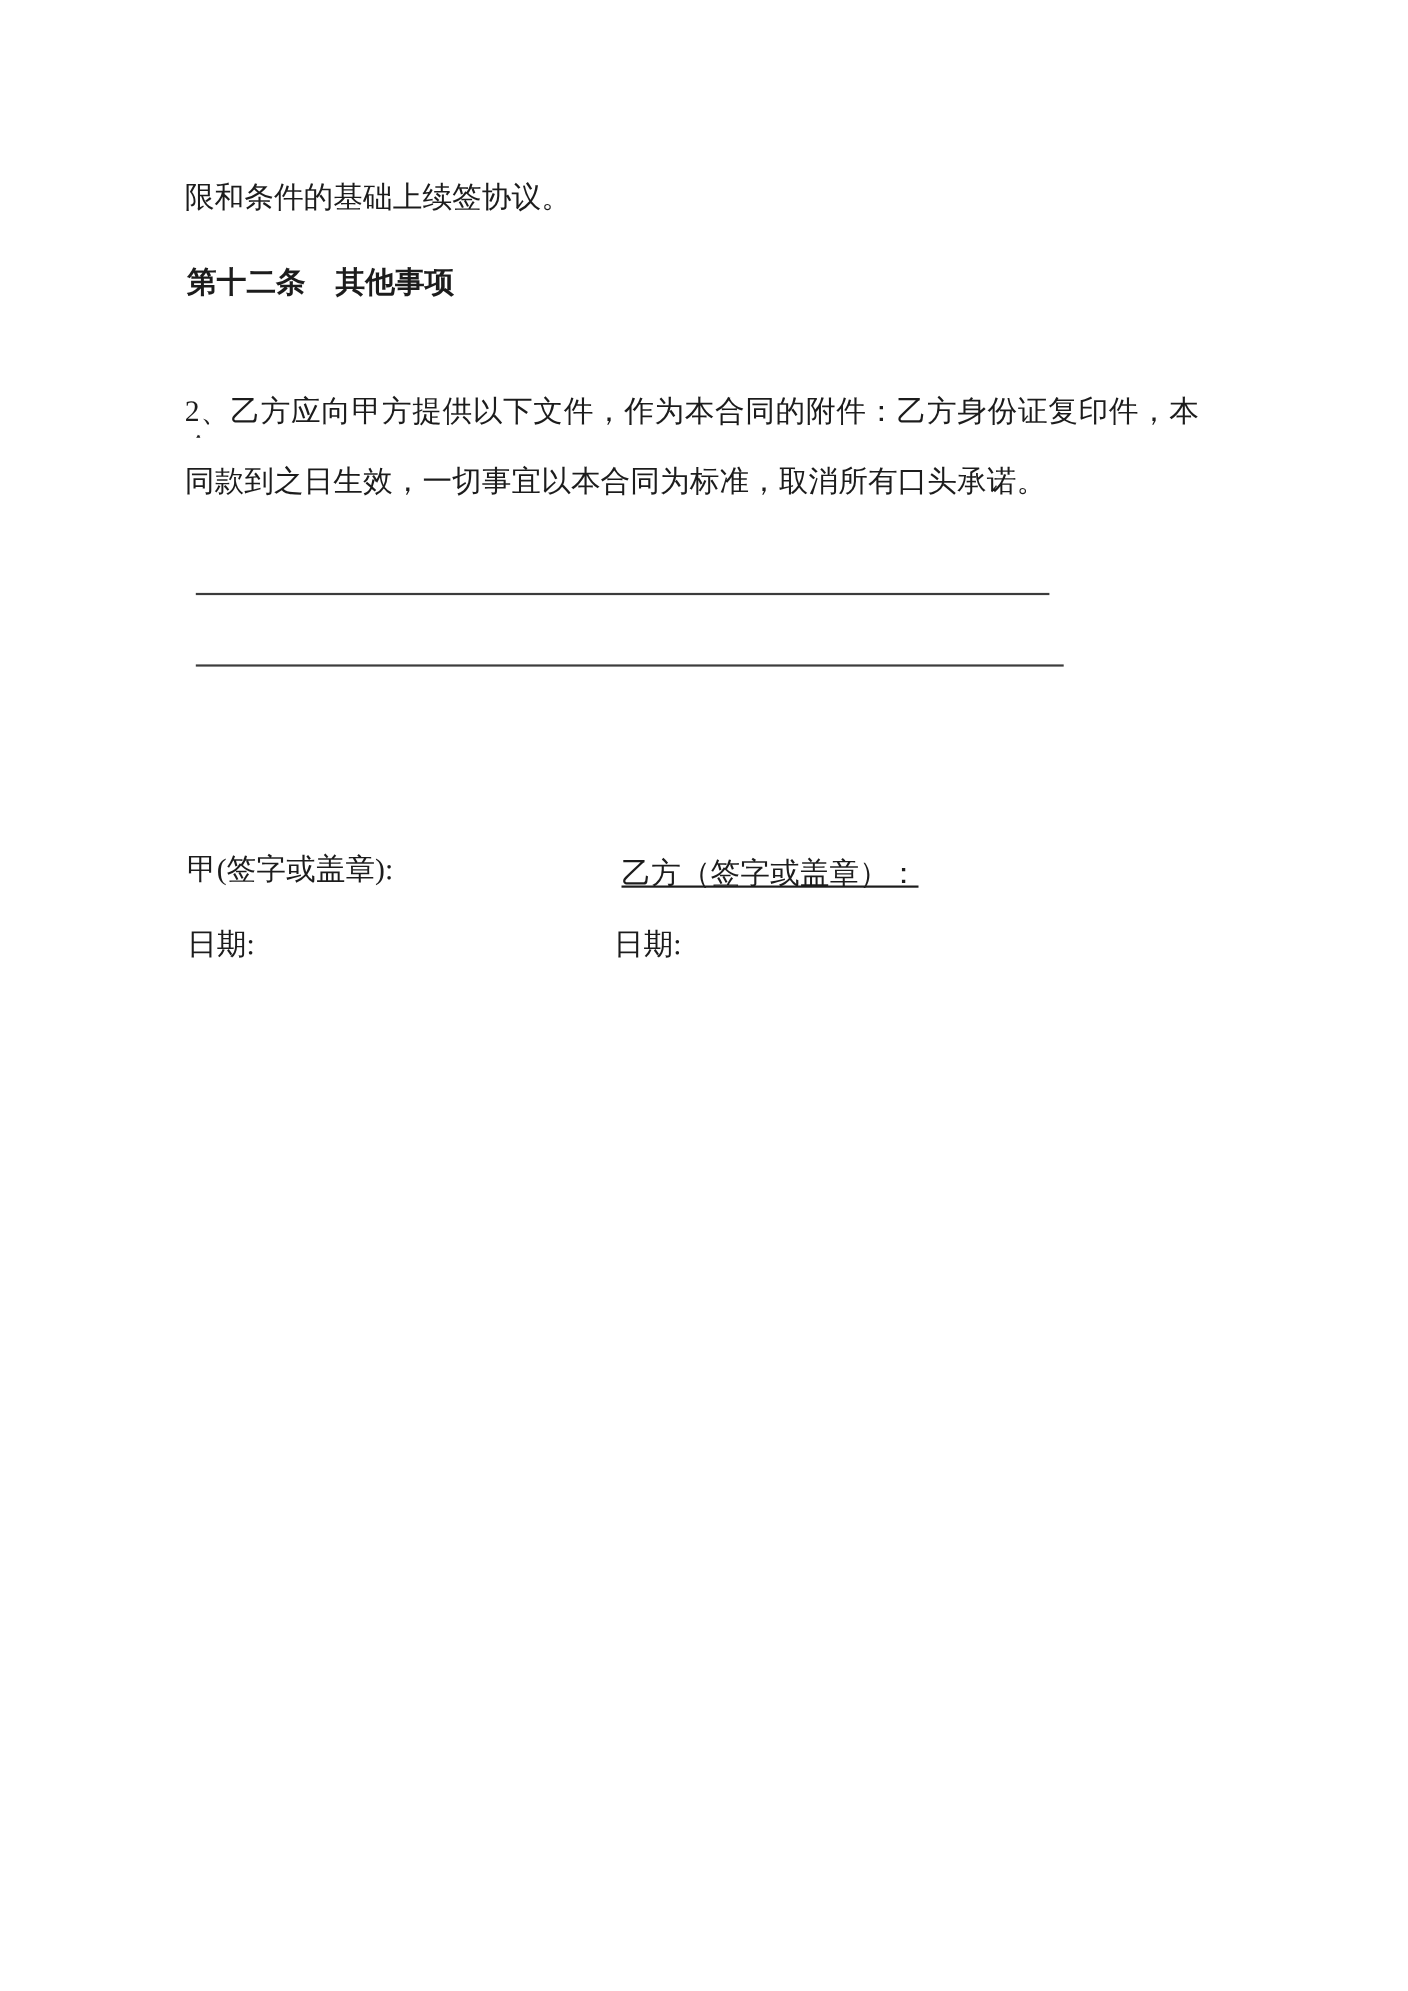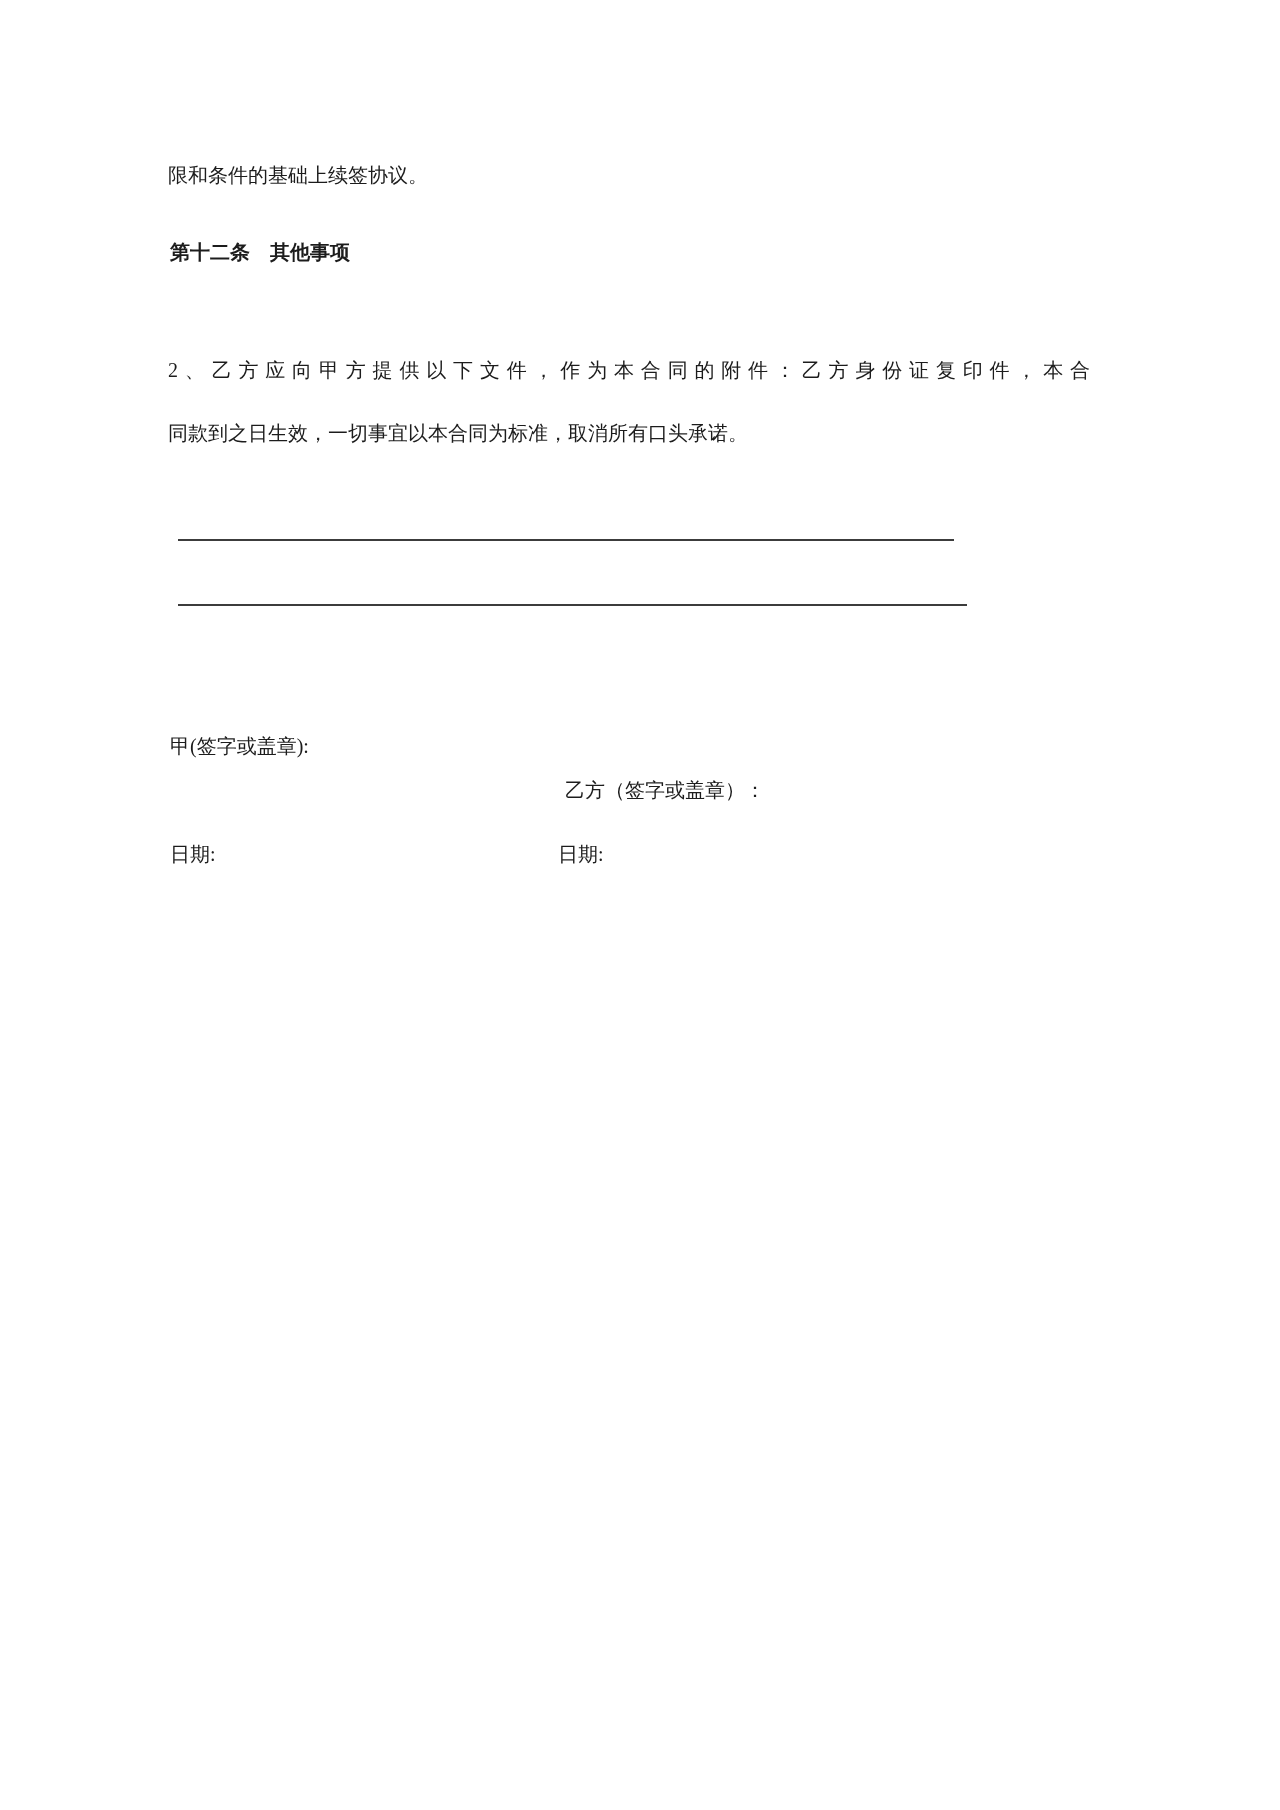--- a/index.html
+++ b/index.html
@@ -11,21 +11,21 @@
     position: relative;
     width: 1280px;
     height: 1810px;
     background: #ffffff;
     overflow: hidden;
     font-family: "Liberation Serif", serif;
     color: #1c1c1c;
   }
   .txt {
     position: absolute;
-    font-size: 20px;
+    font-size: 27px;
     line-height: 1.25;
     white-space: pre;
   }
   .continuation {
     left: 168px;
     top: 163px;
   }
   .heading {
     left: 170px;
     top: 240px;
@@ -59,22 +59,22 @@
   .rule-1 {
     left: 178px;
     top: 539px;
     width: 776px;
   }
   .rule-2 {
     left: 178px;
     top: 604px;
     width: 789px;
   }
-  .sig-party-a { left: 170px; top: 734px; }
-  .sig-party-b { left: 565px; top: 778px; }
+  .sig-party-a { left: 170px; top: 774px; }
+  .sig-party-b { left: 565px; top: 778px; text-decoration: underline; }
   .sig-date-a  { left: 170px; top: 842px; }
   .sig-date-b  { left: 558px; top: 842px; }
 </style>
 </head>
 <body>
 
 <div class="page">
 
   <div class="txt continuation">限和条件的基础上续签协议。</div>
 

